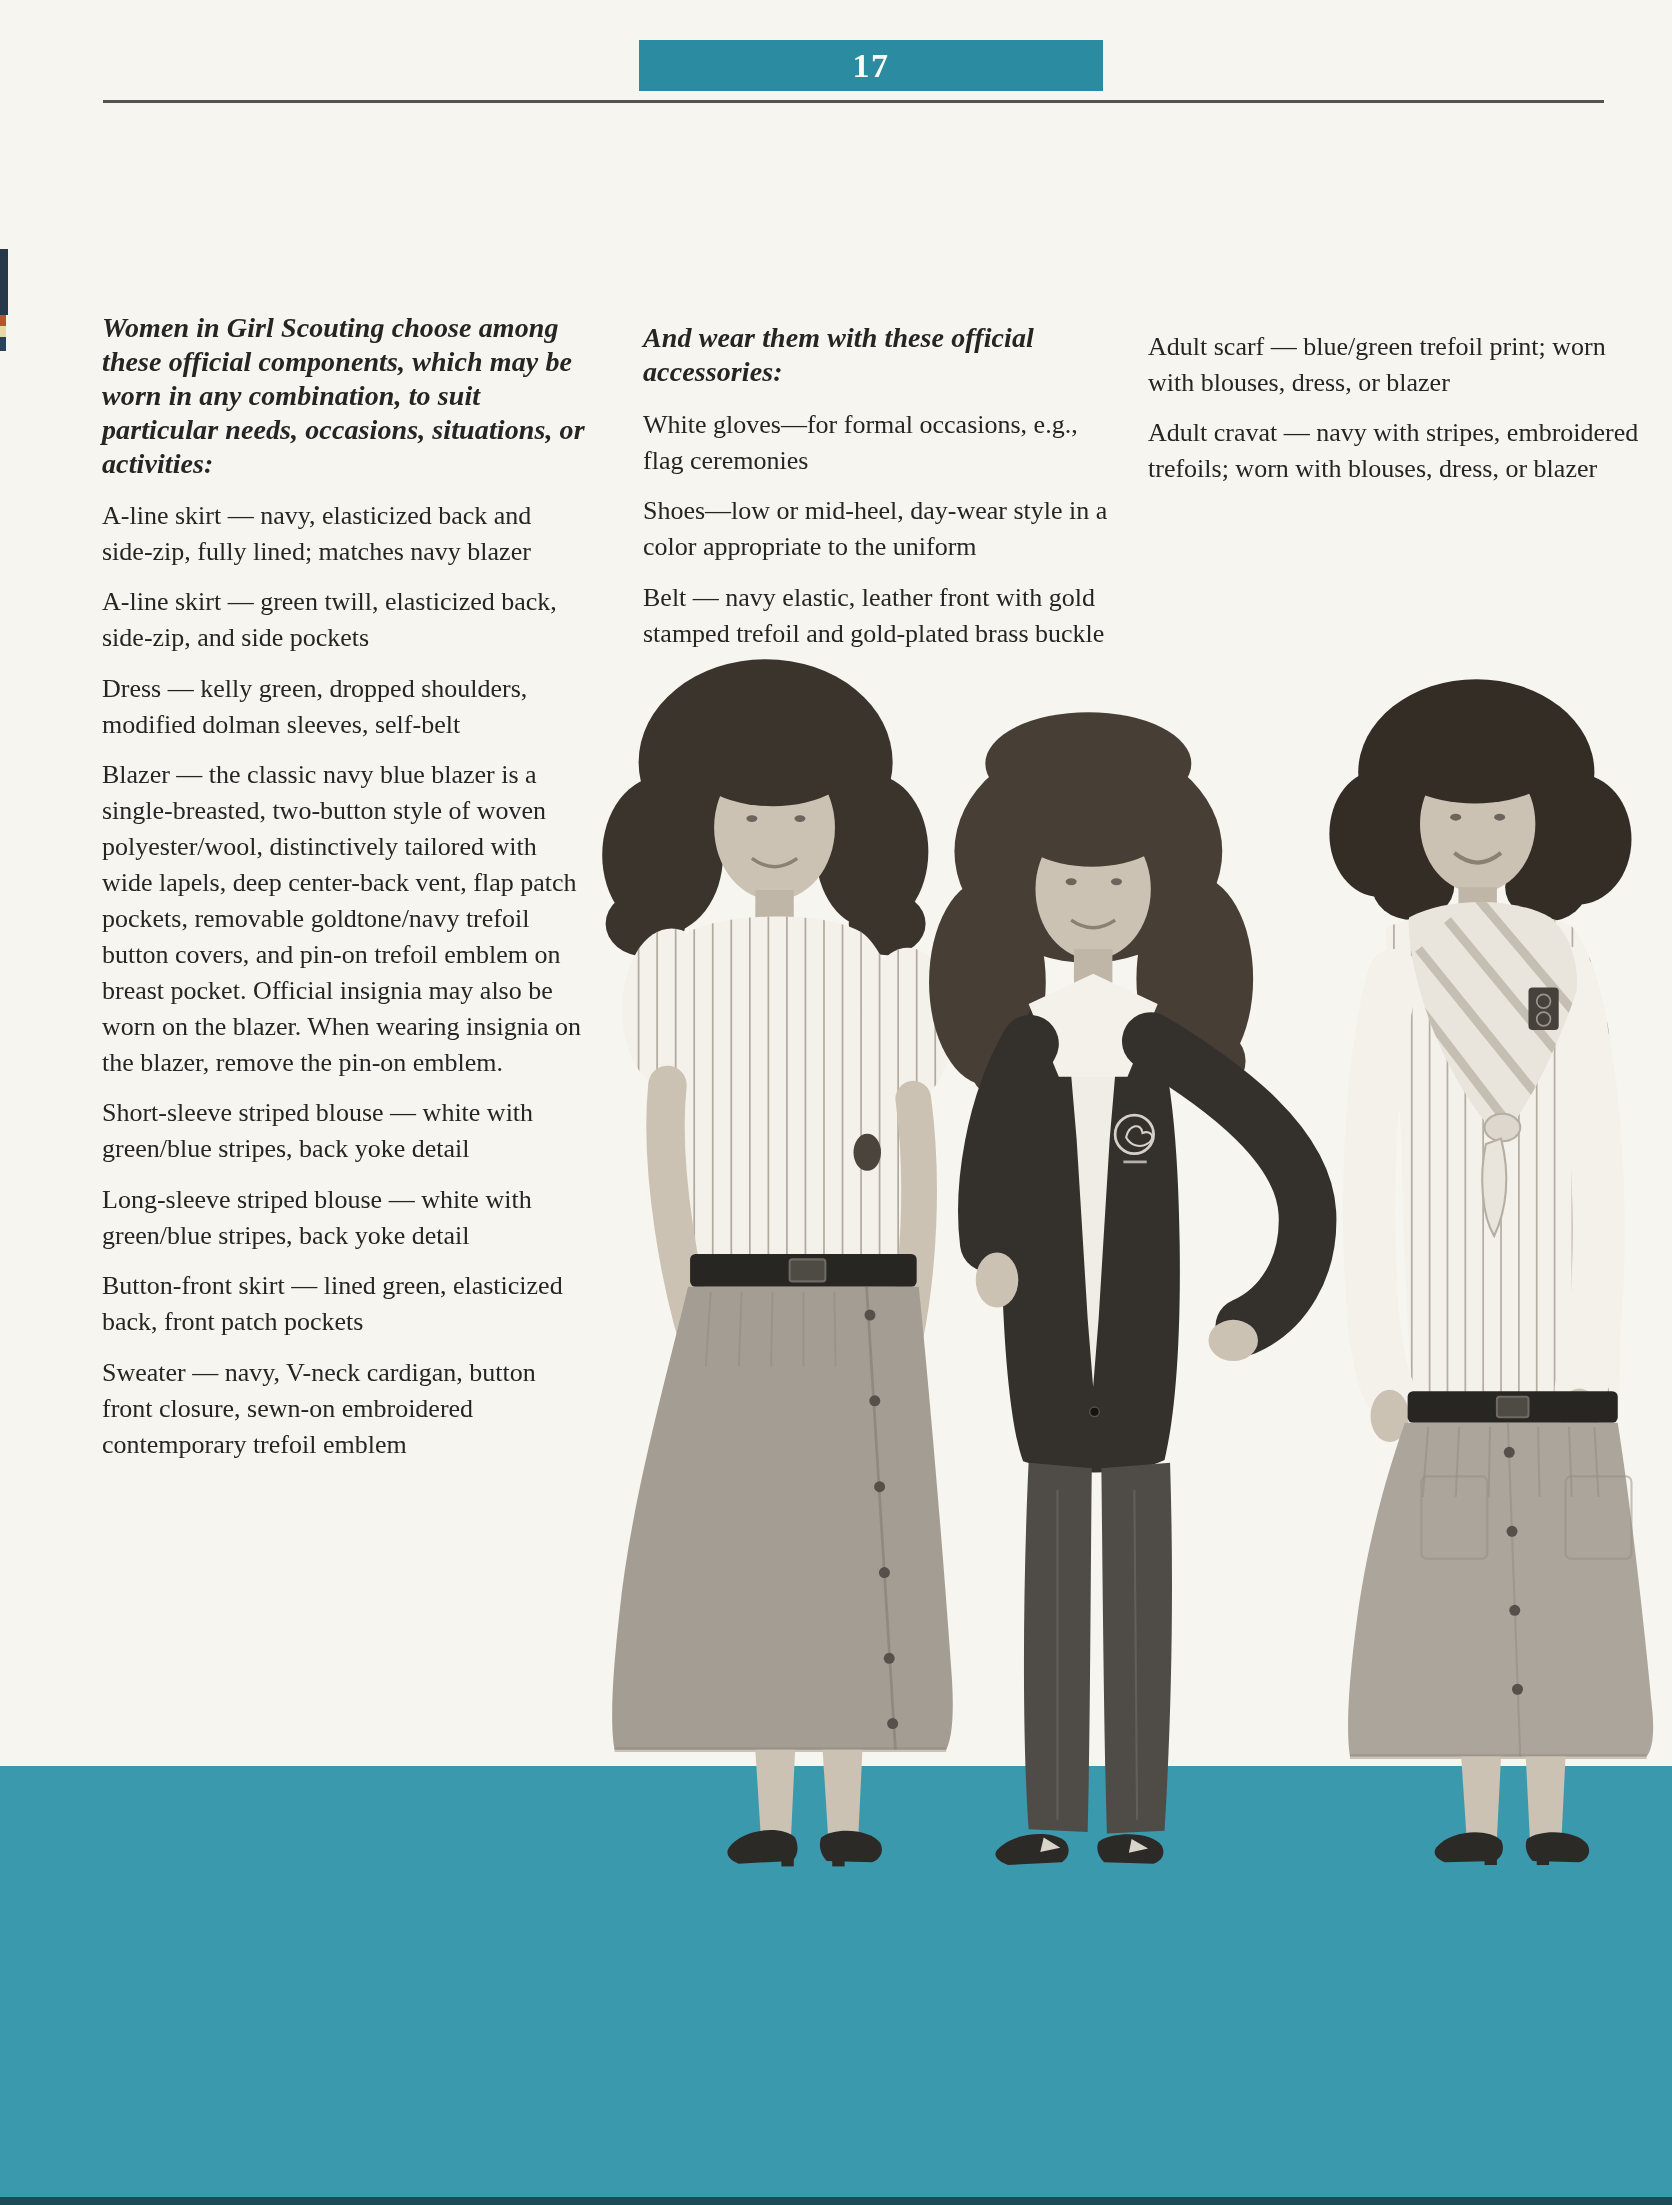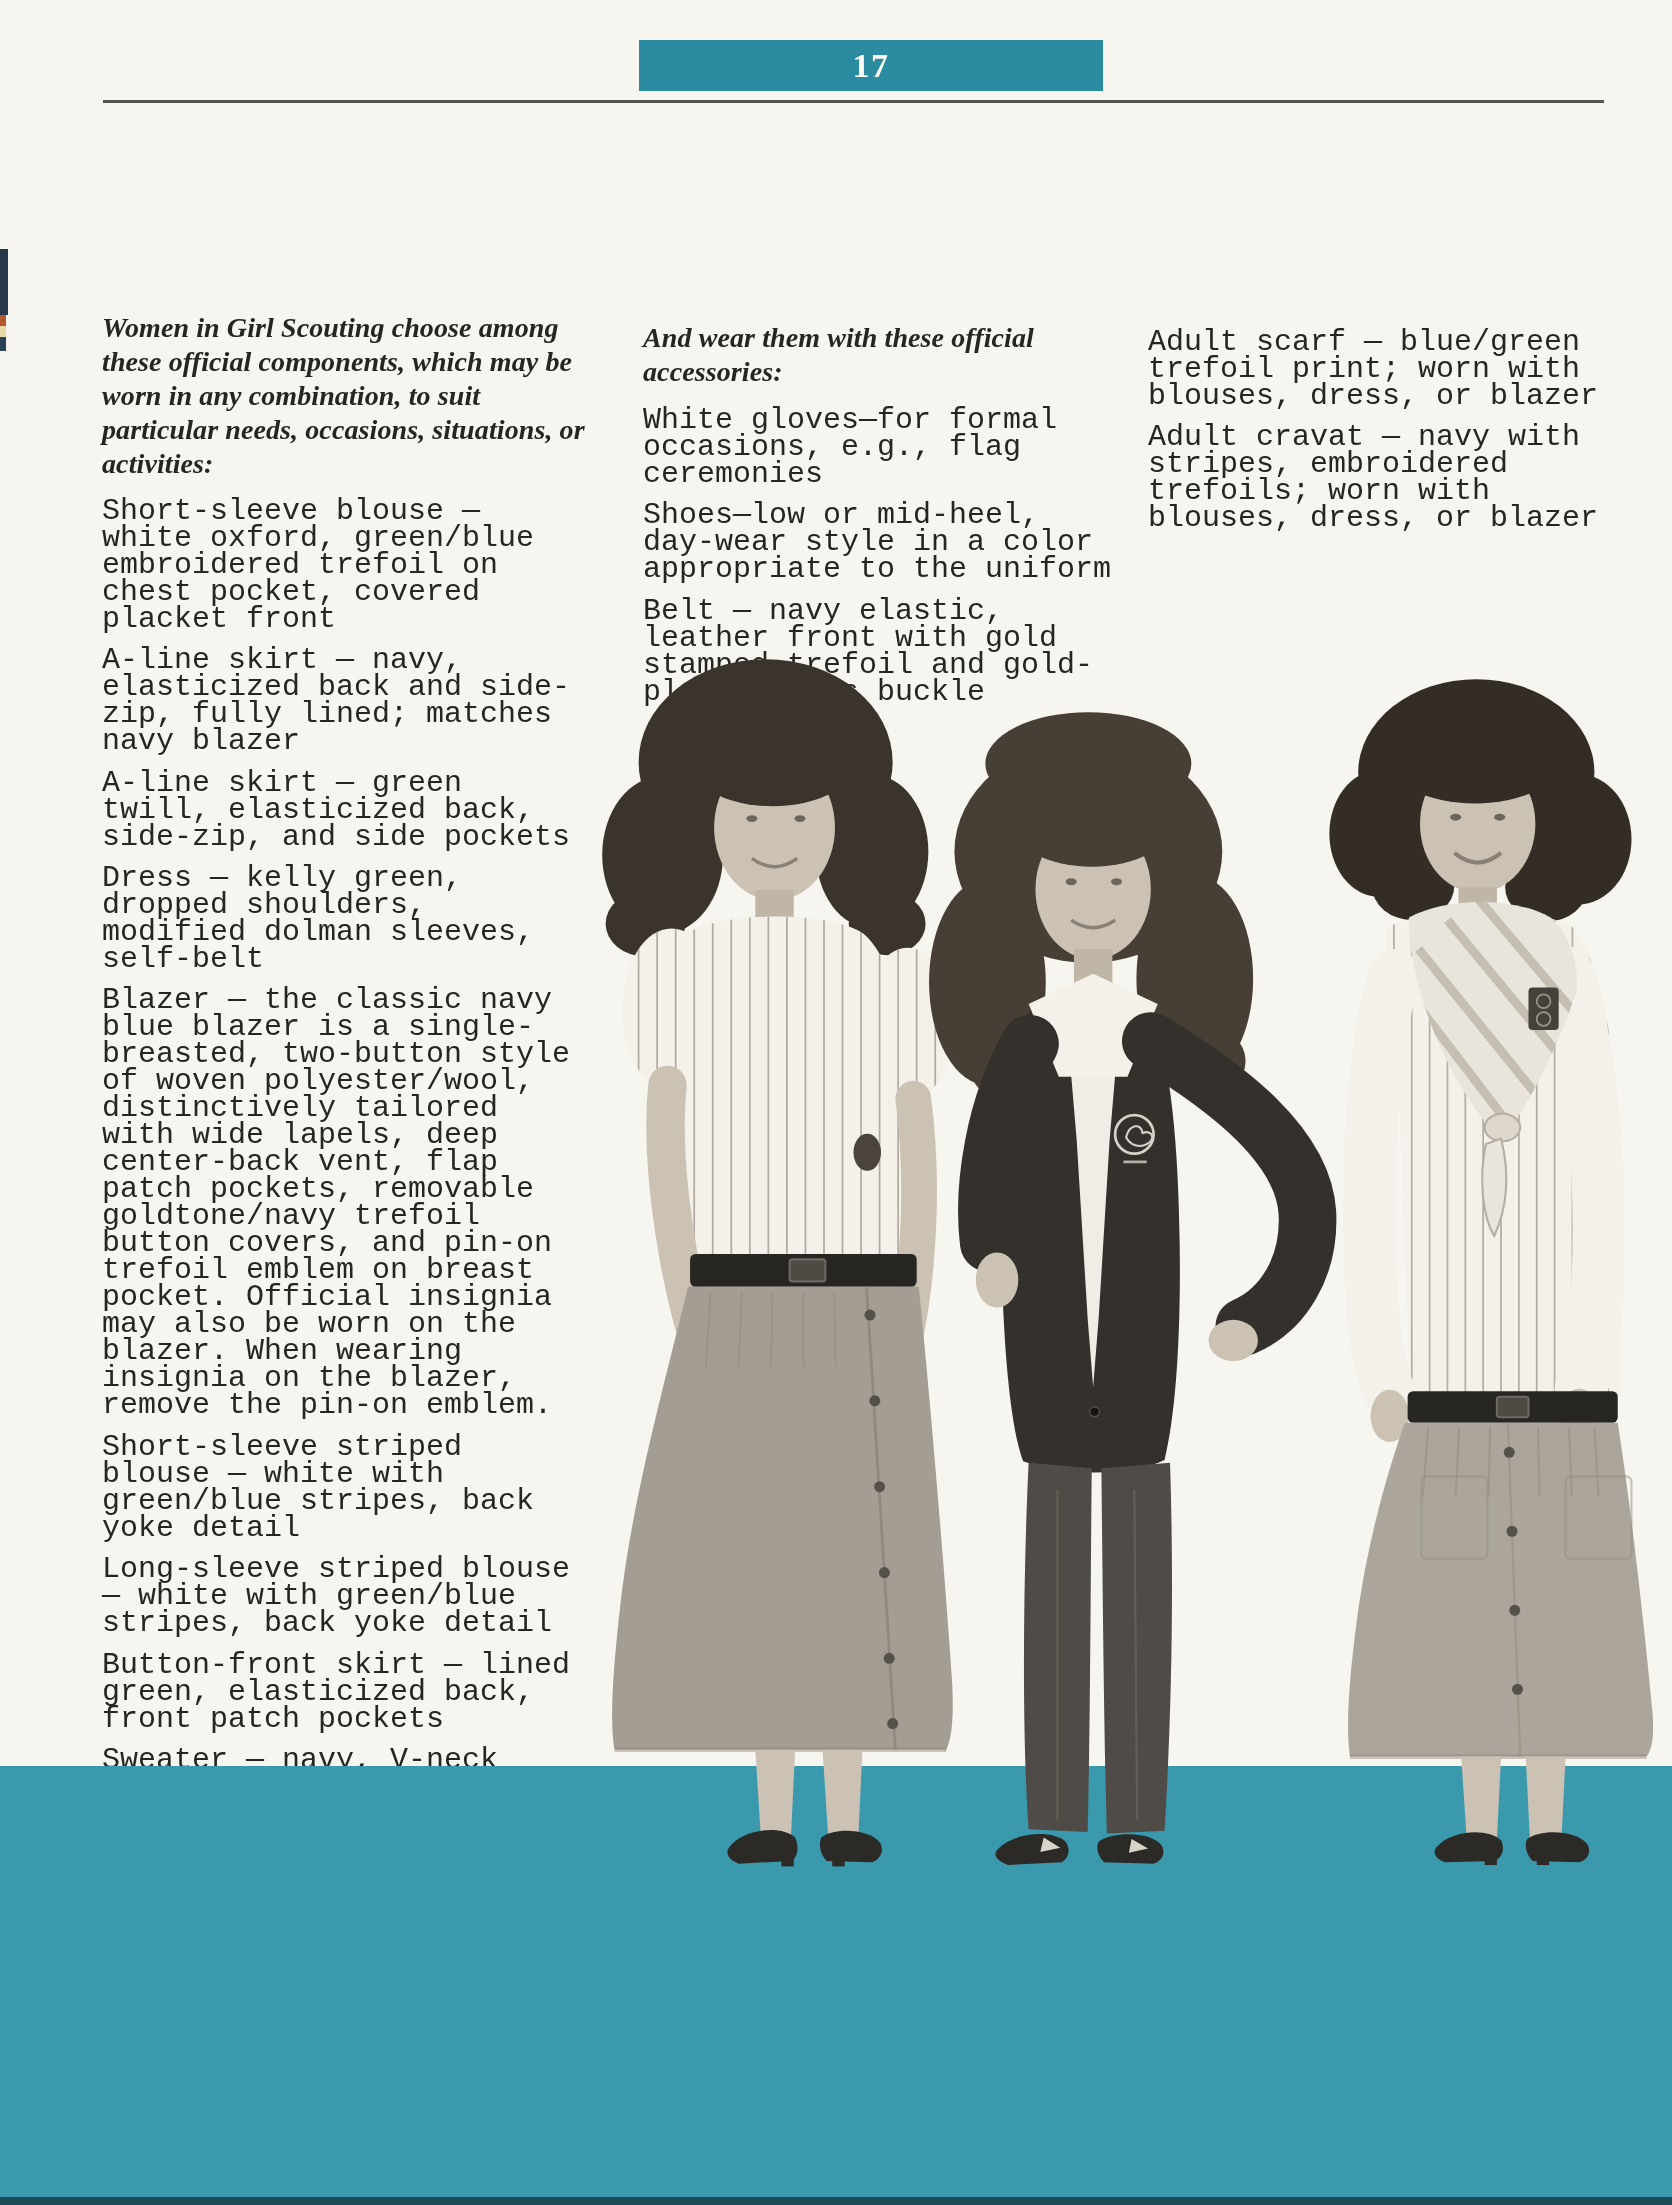--- a/index.html
+++ b/index.html
@@ -20,40 +20,39 @@
     background:linear-gradient(#b4572f 0 30%,#e8d9a8 30% 62%,#28425a 62% 100%);}
   .col{position:absolute;}
   .col-left{left:102px;top:304px;width:485px;padding-top:6.9px;}
   .col-mid{left:643px;top:310px;width:481px;padding-top:11px;}
   .col-right{left:1148px;top:310px;width:504px;padding-top:18.5px;}
   .col-heading{
     margin:0 0 17px 0;font-weight:700;font-style:italic;
     font-size:28px;line-height:34px;letter-spacing:0.1px;
   }
   .col-mid .col-heading{margin-bottom:18px;}
-  .item{margin:0 0 14.4px 0;font-size:30px;line-height:27px;font-family:Liberation Mono, monospace;}
+  .item{margin:0 0 14.4px 0;font-size:26px;line-height:36px;}
   .floor{position:absolute;left:0;top:1766px;width:1672px;height:439px;background:#3b99ad;}
   .bottom-edge{position:absolute;left:0;top:2197px;width:1672px;height:8.2px;background:#1c4a56;}
   .photo{position:absolute;left:0;top:0;width:1672px;height:2205px;pointer-events:none;}
 </style>
 </head>
 <body>
 
 <div class="page">
 
   <div class="header-bar">
     <span class="page-num">17</span>
   </div>
   <div class="rule"></div>
   <div class="edge-mark-1"></div>
   <div class="edge-mark-2"></div>
 
   <section class="col col-left">
     <h2 class="col-heading">Women in Girl Scouting choose among these official components, which may be worn in any combination, to suit particular needs, occasions, situations, or activities:</h2>
-    <p class="item">Short-sleeve blouse — white oxford, green/blue embroidered trefoil on chest pocket, covered placket front</p>
     <p class="item">A-line skirt — navy, elasticized back and side-zip, fully lined; matches navy blazer</p>
     <p class="item">A-line skirt — green twill, elasticized back, side-zip, and side pockets</p>
     <p class="item">Dress — kelly green, dropped shoulders, modified dolman sleeves, self-belt</p>
     <p class="item">Blazer — the classic navy blue blazer is a single-breasted, two-button style of woven polyester/wool, distinctively tailored with wide lapels, deep center-back vent, flap patch pockets, removable goldtone/navy trefoil button covers, and pin-on trefoil emblem on breast pocket. Official insignia may also be worn on the blazer. When wearing insignia on the blazer, remove the pin-on emblem.</p>
     <p class="item">Short-sleeve striped blouse — white with green/blue stripes, back yoke detail</p>
     <p class="item">Long-sleeve striped blouse — white with green/blue stripes, back yoke detail</p>
     <p class="item">Button-front skirt — lined green, elasticized back, front patch pockets</p>
     <p class="item">Sweater — navy, V-neck cardigan, button front closure, sewn-on embroidered contemporary trefoil emblem</p>
   </section>
 

